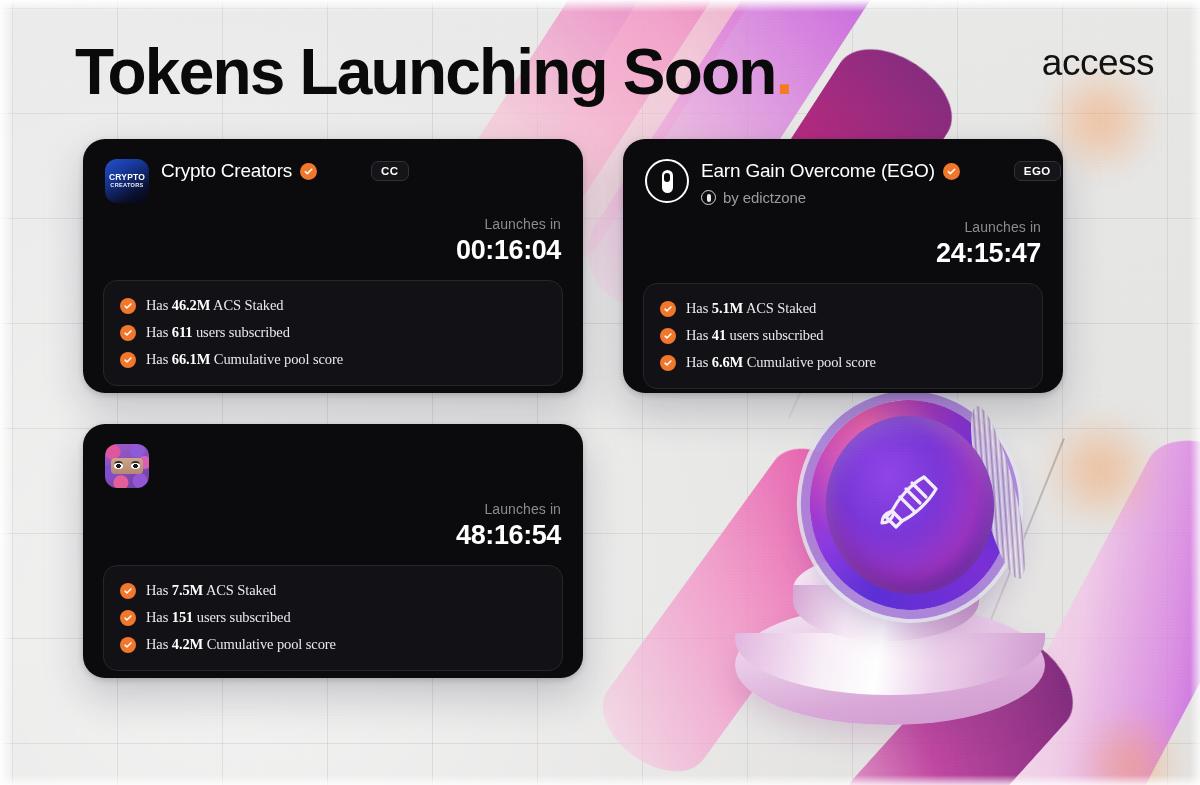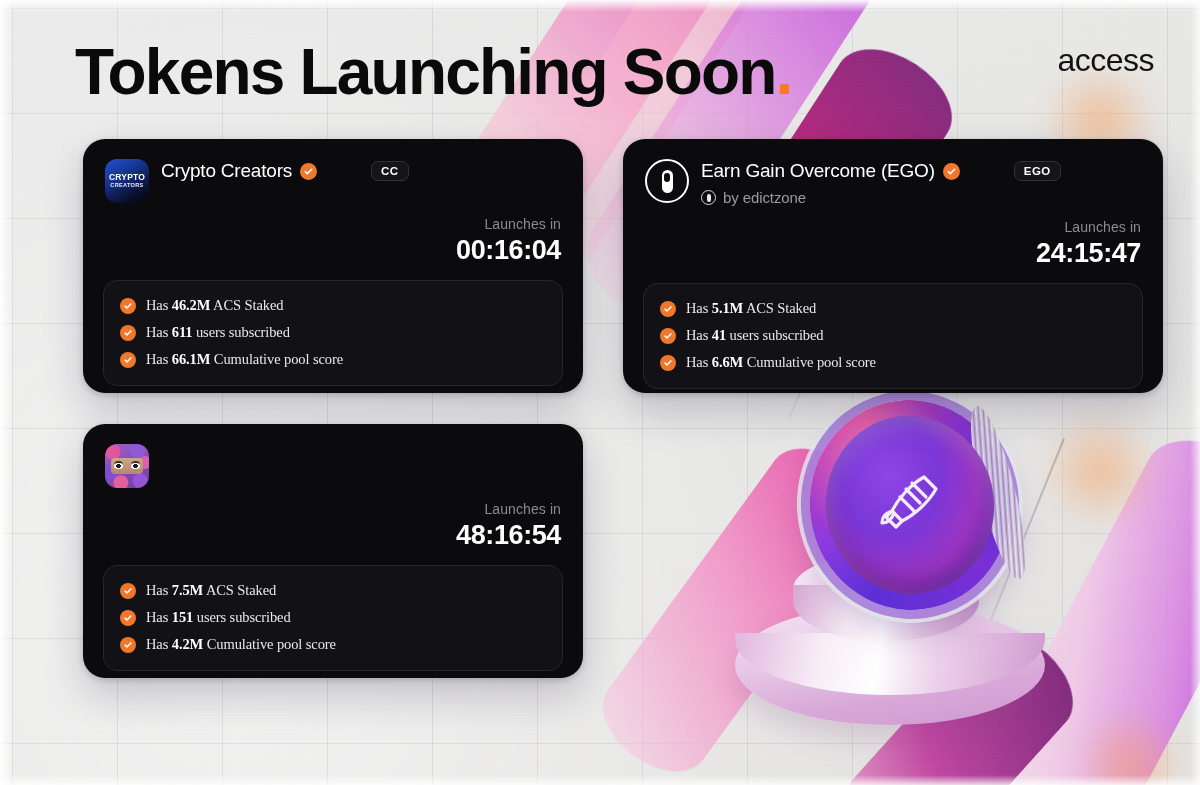--- a/index.html
+++ b/index.html
@@ -193,36 +193,36 @@
     letter-spacing: -1.8px;
     color: #0a0a0a;
     line-height: 1;
     white-space: nowrap;
   }
   .title-dot { color: #f47b20; }
 
   .brand {
     position: absolute;
     right: 46px; top: 44px;
-    font-size: 32px;
+    font-size: 37px;
     font-weight: 500;
     letter-spacing: -0.5px;
     color: #121212;
     line-height: 1;
   }
 
   .card {
     position: absolute;
     background: #0b0b0d;
     border-radius: 22px;
     box-shadow: 0 18px 40px rgba(40,30,60,0.22), 0 2px 6px rgba(0,0,0,0.18);
     overflow: hidden;
   }
   .card-1 { left: 83px;  top: 139px; width: 500px; height: 254px; }
-  .card-2 { left: 623px; top: 139px; width: 540px; height: 254px; }
+  .card-2 { left: 623px; top: 139px; width: 440px; height: 254px; }
   .card-3 { left: 83px;  top: 424px; width: 500px; height: 254px; }
 
   .card-head {
     display: flex;
     align-items: flex-start;
     gap: 12px;
     padding: 20px 22px 0 22px;
   }
   .avatar {
     width: 44px; height: 44px;

